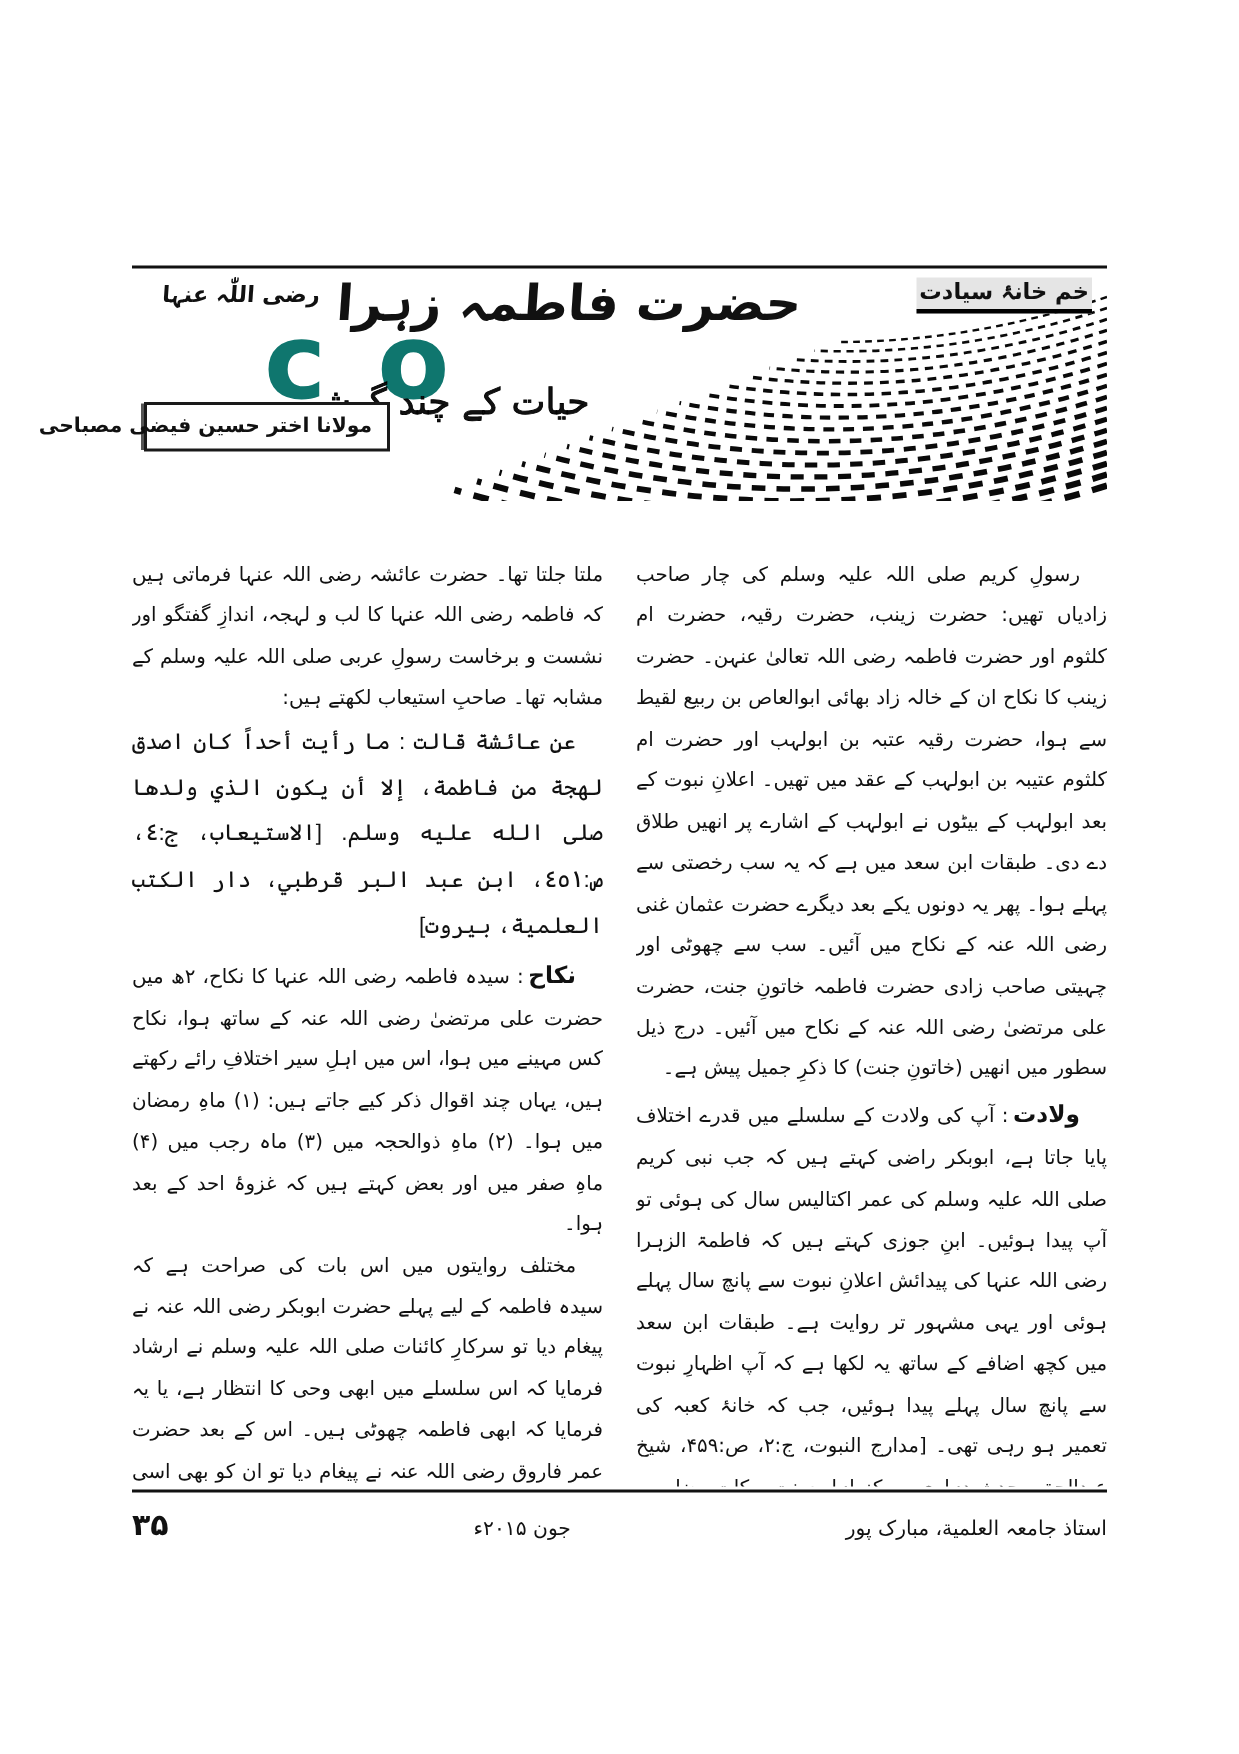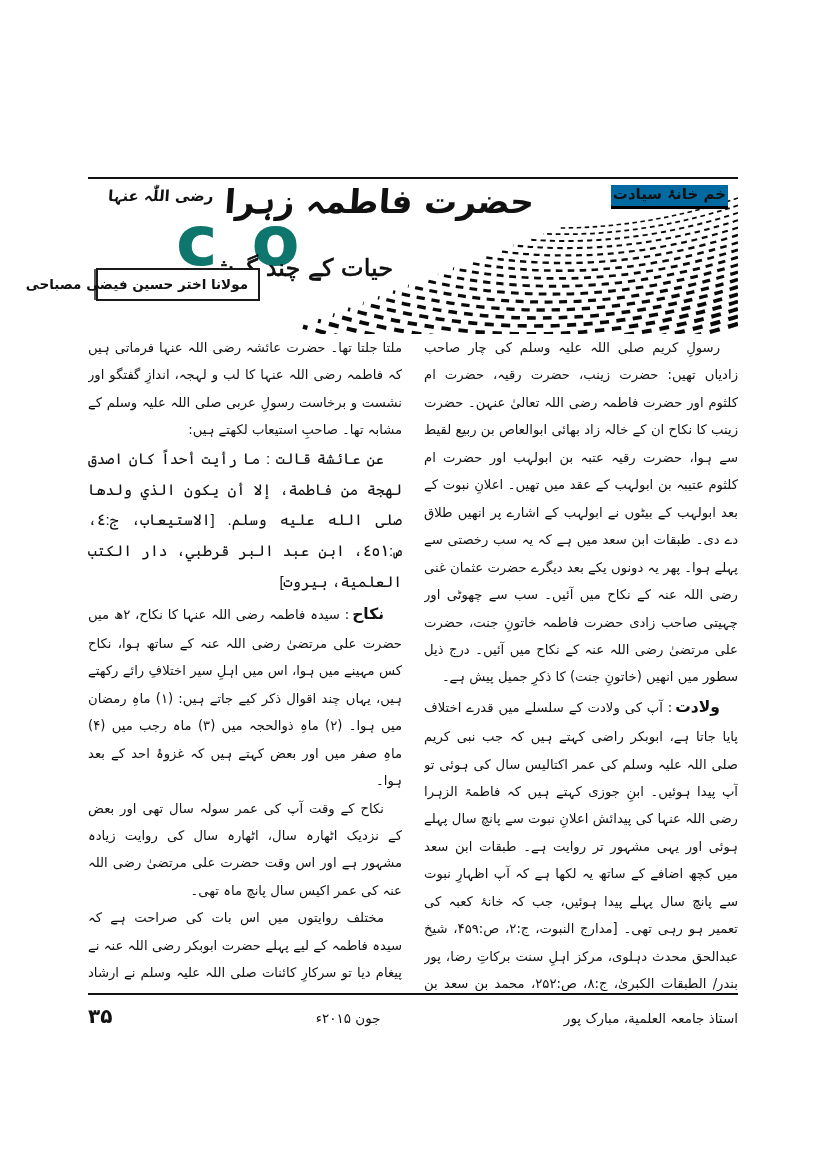--- a/index.html
+++ b/index.html
@@ -15,21 +15,21 @@
   .top-rule{
     position:absolute;top:177px;left:88px;width:650px;height:2px;background:#111;
   }
   .header{
     position:absolute;top:180px;left:88px;width:650px;height:152px;
   }
   .kicker{
     position:absolute;top:5px;right:10px;
     font-size:15px;font-weight:bold;
     border-bottom:3px solid #000;padding:0 2px 3px 2px;
-    z-index:3;background:#0369a1;text-align:right;
+    z-index:3;background:#e5e5e5;text-align:right;
   }
   .watermark{
     position:absolute;top:26px;left:88px;
     font-size:70px;font-weight:bold;color:#0f766e;
     letter-spacing:34px;z-index:0;line-height:1;
     font-family:"DejaVu Sans", sans-serif;
   }
   .wave{
     position:absolute;top:14px;right:0;width:480px;height:140px;z-index:0;
   }
@@ -56,21 +56,21 @@
     font-size:13.5px;font-weight:bold;text-align:center;
     box-shadow:-3px 0 0 -1px #555;
     z-index:2;white-space:nowrap;
   }
   .body-cols{
     position:absolute;top:334px;left:88px;width:650px;height:657px;
     display:flex;gap:22px;direction:rtl;overflow:hidden;
   }
   .col{
     width:314px;height:100%;overflow:hidden;
-    font-size:13.2px;line-height:2.08;text-align:justify;
+    font-size:13.2px;line-height:2.08;text-align:justify;margin-top:36px;
   }
   .para{margin:0;text-indent:18px;}
   .para.flush{text-indent:0;}
   .para.arabic{
     font-size:15px;line-height:2.05;
     font-family:Liberation Sans, sans-serif;
   }
   .inline-heading{
     font-size:15.5px;font-weight:bold;
     margin-left:3px;
@@ -123,21 +123,20 @@
 
   <div class="body-cols">
     <div class="col">
         <p class="para">رسولِ کریم صلی اللہ علیہ وسلم کی چار صاحب زادیاں تھیں: حضرت زینب، حضرت رقیہ، حضرت ام کلثوم اور حضرت فاطمہ رضی اللہ تعالیٰ عنہن۔ حضرت زینب کا نکاح ان کے خالہ زاد بھائی ابوالعاص بن ربیع لقیط سے ہوا، حضرت رقیہ عتبہ بن ابولہب اور حضرت ام کلثوم عتیبہ بن ابولہب کے عقد میں تھیں۔ اعلانِ نبوت کے بعد ابولہب کے بیٹوں نے ابولہب کے اشارے پر انھیں طلاق دے دی۔ طبقات ابن سعد میں ہے کہ یہ سب رخصتی سے پہلے ہوا۔ پھر یہ دونوں یکے بعد دیگرے حضرت عثمان غنی رضی اللہ عنہ کے نکاح میں آئیں۔ سب سے چھوٹی اور چہیتی صاحب زادی حضرت فاطمہ خاتونِ جنت، حضرت علی مرتضیٰ رضی اللہ عنہ کے نکاح میں آئیں۔ درج ذیل سطور میں انھیں (خاتونِ جنت) کا ذکرِ جمیل پیش ہے۔</p>
         <p class="para"><b class="inline-heading">ولادت</b>: آپ کی ولادت کے سلسلے میں قدرے اختلاف پایا جاتا ہے، ابوبکر راضی کہتے ہیں کہ جب نبی کریم صلی اللہ علیہ وسلم کی عمر اکتالیس سال کی ہوئی تو آپ پیدا ہوئیں۔ ابنِ جوزی کہتے ہیں کہ فاطمۃ الزہرا رضی اللہ عنہا کی پیدائش اعلانِ نبوت سے پانچ سال پہلے ہوئی اور یہی مشہور تر روایت ہے۔ طبقات ابن سعد میں کچھ اضافے کے ساتھ یہ لکھا ہے کہ آپ اظہارِ نبوت سے پانچ سال پہلے پیدا ہوئیں، جب کہ خانۂ کعبہ کی تعمیر ہو رہی تھی۔ [مدارج النبوت، ج:۲، ص:۴۵۹، شیخ عبدالحق محدث دہلوی، مرکز اہلِ سنت برکاتِ رضا، پور بندر/ الطبقات الکبریٰ، ج:۸، ص:۲۵۲، محمد بن سعد بن منیع زہری۔ دار احیاء التراث العربی، بیروت]</p>
       </div>
     <div class="col">
         <p class="para flush">ملتا جلتا تھا۔ حضرت عائشہ رضی اللہ عنہا فرماتی ہیں کہ فاطمہ رضی اللہ عنہا کا لب و لہجہ، اندازِ گفتگو اور نشست و برخاست رسولِ عربی صلی اللہ علیہ وسلم کے مشابہ تھا۔ صاحبِ استیعاب لکھتے ہیں:</p>
         <p class="para arabic">عن عائشة قالت : ما رأيت أحداً كان اصدق لهجة من فاطمة، إلا أن يكون الذي ولدها صلى الله عليه وسلم. [الاستيعاب، ج:٤، ص:٤٥١، ابن عبد البر قرطبي، دار الكتب العلمية، بيروت]</p>
         <p class="para"><b class="inline-heading">نکاح</b>: سیدہ فاطمہ رضی اللہ عنہا کا نکاح، ۲ھ میں حضرت علی مرتضیٰ رضی اللہ عنہ کے ساتھ ہوا، نکاح کس مہینے میں ہوا، اس میں اہلِ سیر اختلافِ رائے رکھتے ہیں، یہاں چند اقوال ذکر کیے جاتے ہیں: (۱) ماہِ رمضان میں ہوا۔ (۲) ماہِ ذوالحجہ میں (۳) ماہ رجب میں (۴) ماہِ صفر میں اور بعض کہتے ہیں کہ غزوۂ احد کے بعد ہوا۔</p>
-        <p class="para">نکاح کے وقت آپ کی عمر سولہ سال تھی اور بعض کے نزدیک اٹھارہ سال، اٹھارہ سال کی روایت زیادہ مشہور ہے اور اس وقت حضرت علی مرتضیٰ رضی اللہ عنہ کی عمر اکیس سال پانچ ماہ تھی۔</p>
         <p class="para">مختلف روایتوں میں اس بات کی صراحت ہے کہ سیدہ فاطمہ کے لیے پہلے حضرت ابوبکر رضی اللہ عنہ نے پیغام دیا تو سرکارِ کائنات صلی اللہ علیہ وسلم نے ارشاد فرمایا کہ اس سلسلے میں ابھی وحی کا انتظار ہے، یا یہ فرمایا کہ ابھی فاطمہ چھوٹی ہیں۔ اس کے بعد حضرت عمر فاروق رضی اللہ عنہ نے پیغام دیا تو ان کو بھی اسی طرح جواب دیا، پھر حضرت امِ ایمن یا بعض صحابہ (صدیق و عمر وغیرہ) نے حضرت علی رضی اللہ عنہ کو ترغیب دی کہ وہ فاطمہ کے لیے بارگاہِ رسول میں اپنا پیغام پیش کریں۔ حضرت علی نے کہا کہ جب ابوبکر و عمر کا پیغام رد فرما دیا گیا تو میرا پیغام کیوں کر قبول فرمایا جائے گا۔ صحابہ نے کہا کہ آپ نبی اکرم صلی اللہ علیہ وسلم کے بہت زیادہ</p>
       </div>
   </div>
 
   <div class="footer">
     <span>استاذ جامعہ العلمية، مبارک پور</span>
     <span class="date">جون ۲۰۱۵ء</span>
     <span class="page-num">۳۵</span>
   </div>
 

